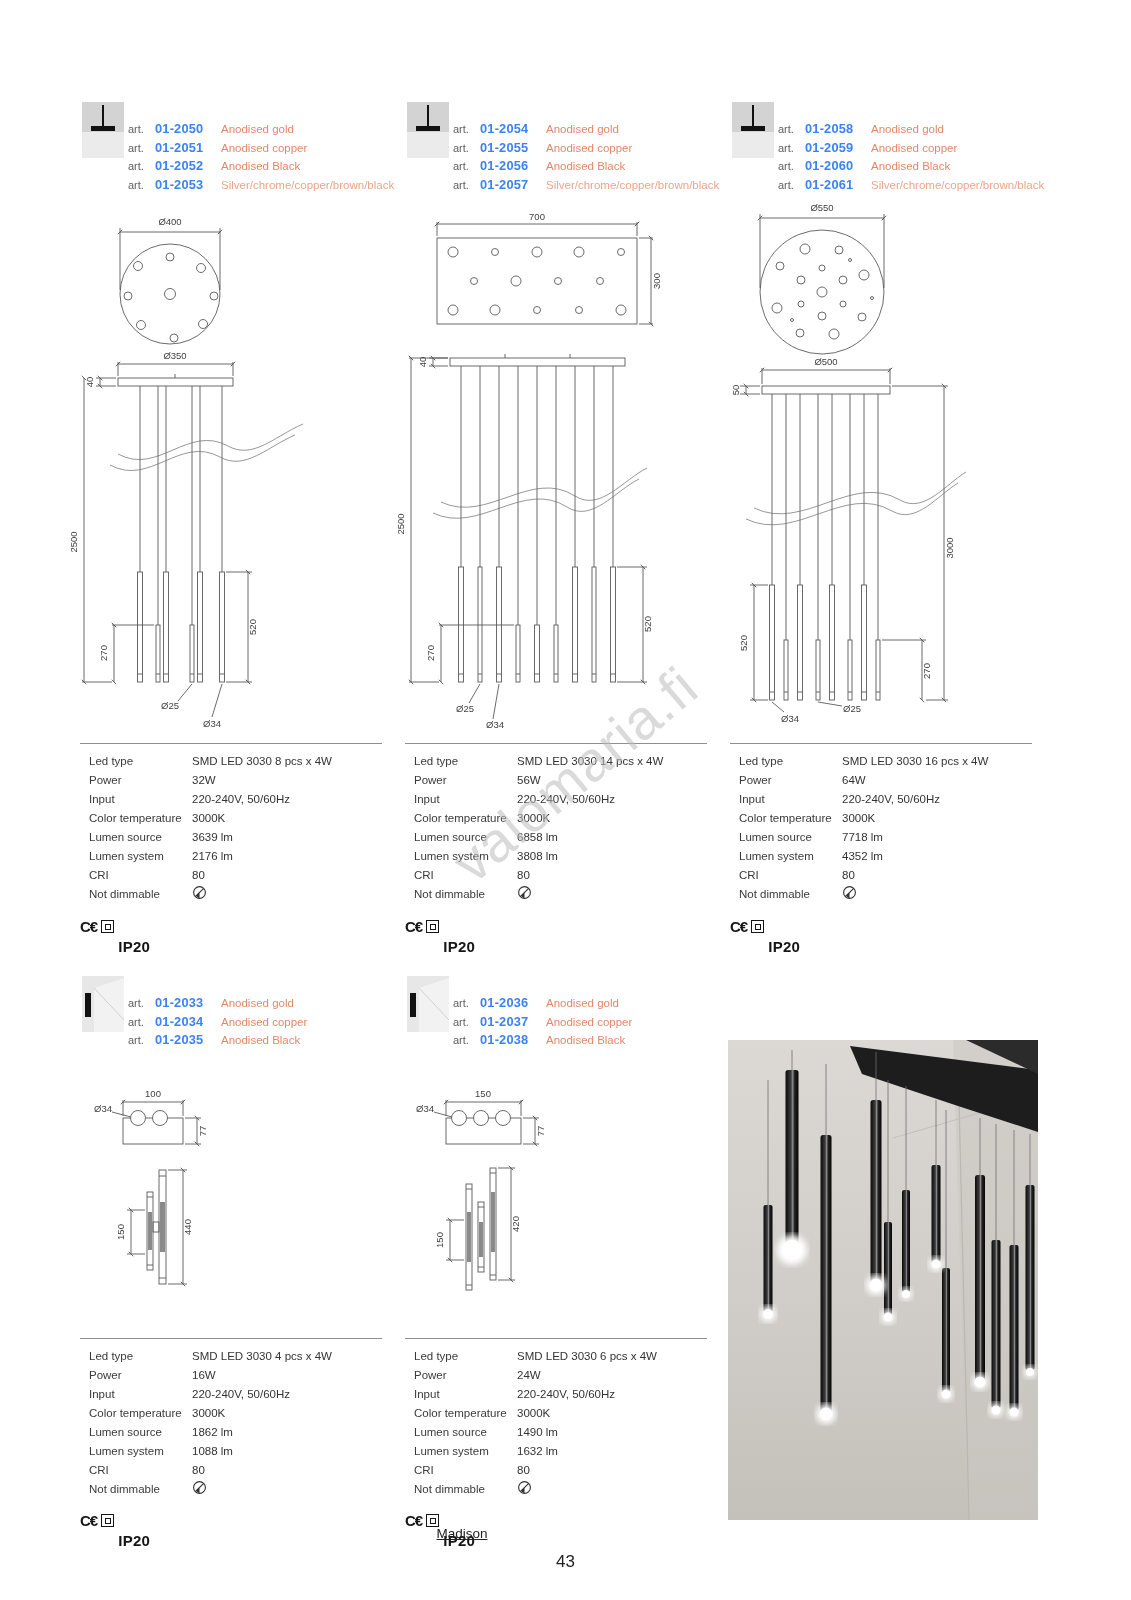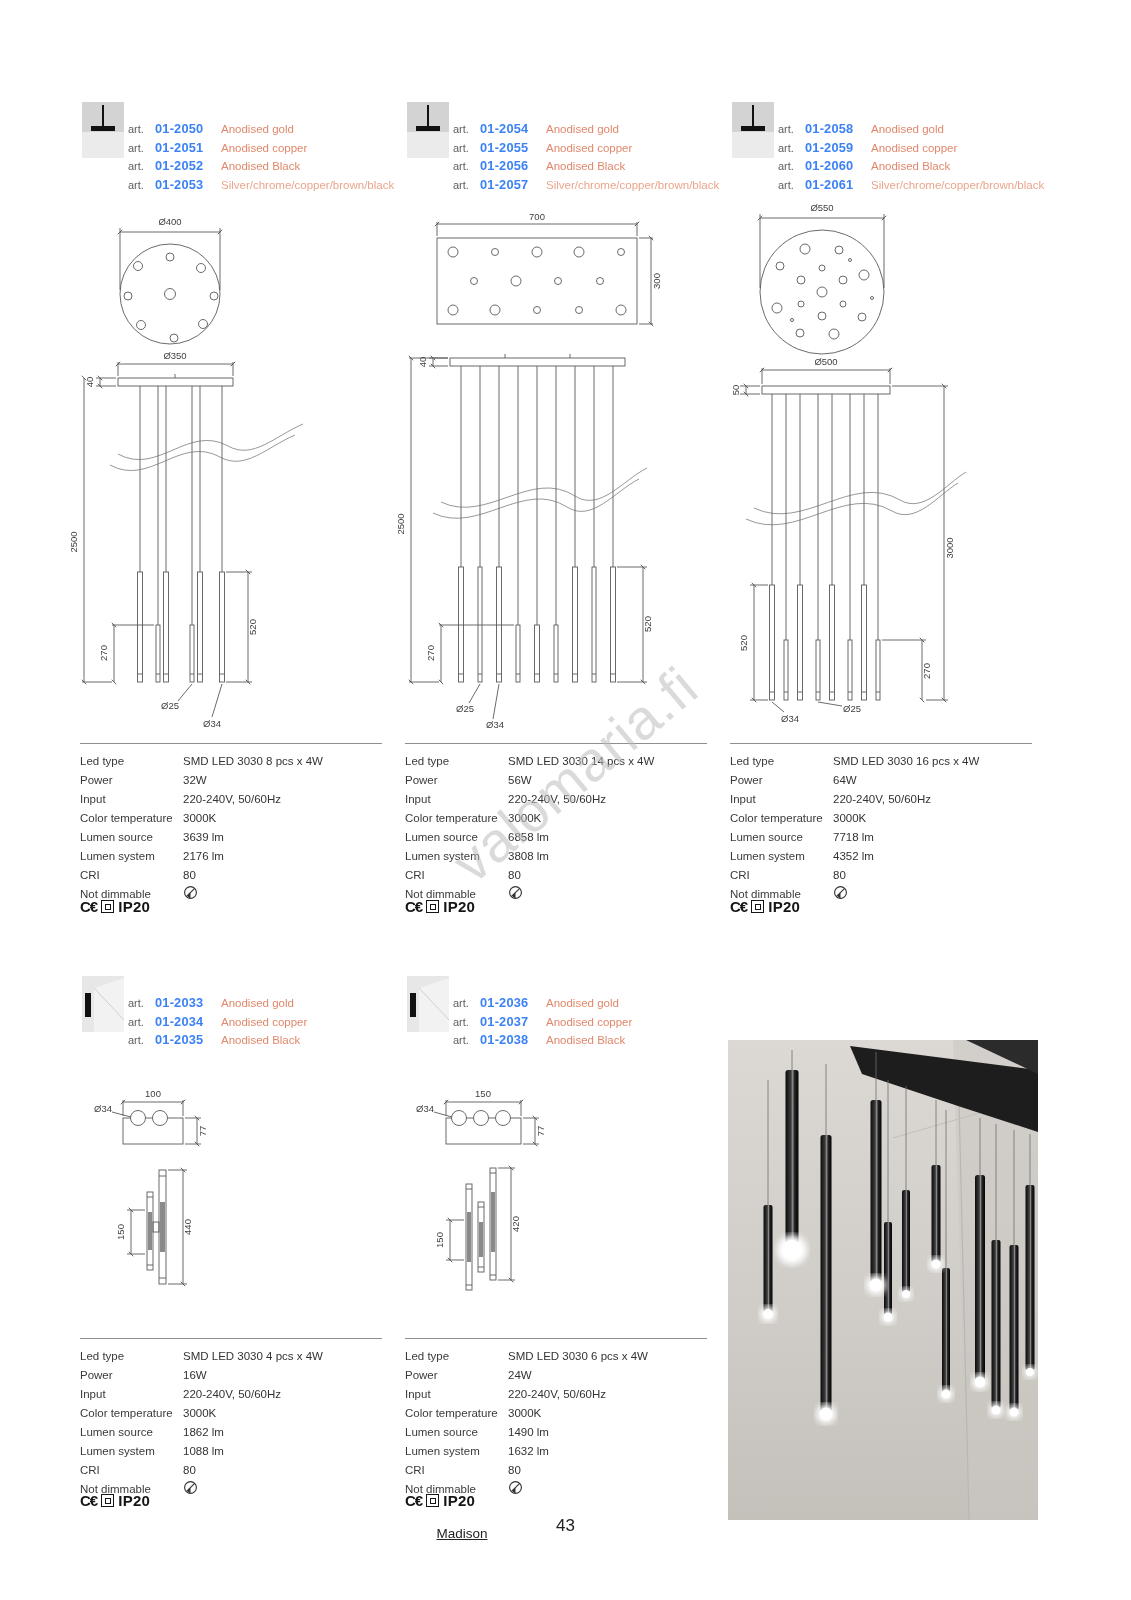--- a/index.html
+++ b/index.html
@@ -9,39 +9,39 @@
   .art-block{position:absolute;font-size:11.5px;line-height:18.5px;white-space:nowrap;margin-top:20px;}
   .art-row{display:flex;align-items:baseline;height:18.5px;}
   .art-prefix{color:#606060;width:27px;font-size:11px;}
   .art-code{color:#3b82f6;font-weight:bold;font-size:12.8px;width:66px;letter-spacing:.2px;}
   .art-finish{color:#e1886c;}
   .art-row:nth-child(4) .art-finish{color:#eba58d;}
   .mount-icon{position:absolute;}
   
   .spec-table{position:absolute;width:302px;border-top:1px solid #8f8f8f;padding-top:7px;font-size:11.5px;color:#3a3a3a;}
   .spec-row{display:flex;height:19px;align-items:center;}
-  .spec-label{width:103px;}
+  .spec-label{width:103px;margin-left:9px;}
   .spec-value{flex:1;color:#333;}
   
   .certs{position:absolute;display:flex;align-items:center;gap:4px;color:#151515;}
   .ce{font-size:15px;font-weight:bold;letter-spacing:-1px;}
   .sq{width:11px;height:11px;border:1.7px solid #151515;display:inline-flex;align-items:center;justify-content:center;}
   .sq-inner{width:4px;height:4px;border:1.4px solid #151515;display:block;}
-  .ip{font-size:15px;font-weight:bold;letter-spacing:.3px;}
+  .ip{font-size:15px;font-weight:bold;letter-spacing:.3px;margin-top:40px;}
   
   svg text{font-family:"Liberation Sans",sans-serif;font-size:9.5px;fill:#404040;}
   .dln{stroke:#5a5a5a;stroke-width:.9;fill:none;}
   .dthin{stroke:#6a6a6a;stroke-width:.7;fill:none;}
   
   .watermark{position:absolute;left:360px;top:742px;width:430px;text-align:center;font-size:56px;
     color:#bcbcbc;opacity:.55;transform:rotate(-40deg);letter-spacing:1px;font-weight:500;pointer-events:none;}
   
   .footer-brand{position:absolute;left:0;top:1526px;width:924px;text-align:center;font-size:13.5px;color:#222;}
   .footer-brand span{text-decoration:underline;}
-  .footer-page{position:absolute;left:0;top:1516px;width:1131px;text-align:center;font-size:17px;color:#222;}
+  .footer-page{position:absolute;left:0;top:1552px;width:1131px;text-align:center;font-size:17px;color:#222;}
 </style>
 </head>
 <body>
 
 <svg width="0" height="0" style="position:absolute">
   <defs>
     <marker id="tick" markerWidth="7" markerHeight="7" refX="3.5" refY="3.5" orient="auto">
       <line x1="1" y1="6" x2="6" y2="1" stroke="#555" stroke-width="1"></line>
     </marker>
     <linearGradient id="tubeG" x1="0" y1="0" x2="1" y2="0">

